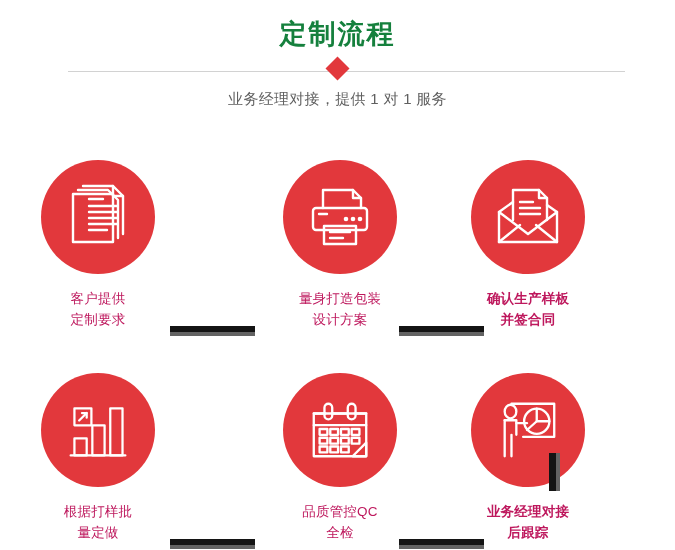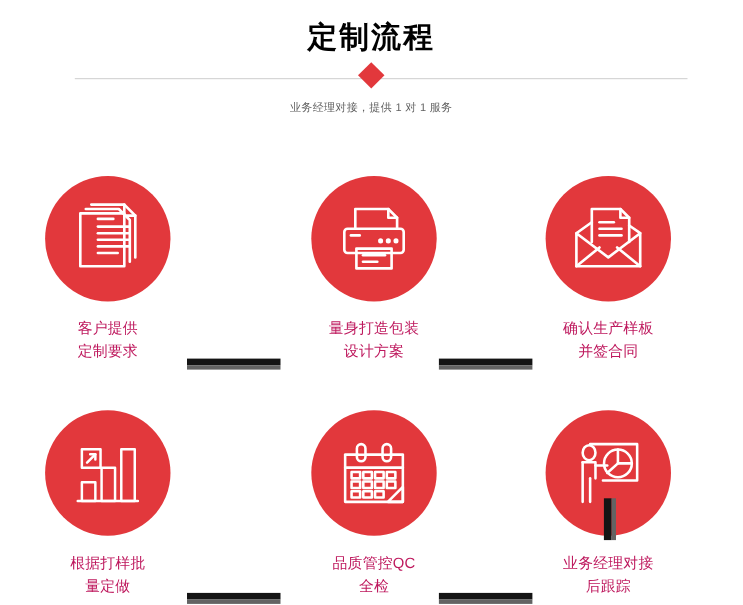--- a/index.html
+++ b/index.html
@@ -28,21 +28,21 @@
     height: 120px;
   }
   .page-title {
     position: absolute;
     left: 0;
     top: 17px;
     width: 675px;
     text-align: center;
     font-size: 27px;
     font-weight: bold;
-    color: #000000;
+    color: #15803d;
     letter-spacing: 2px;
     line-height: 34px;
   }
   .divider-line {
     position: absolute;
     left: 68px;
     top: 71px;
     width: 557px;
     height: 1px;
     background: #d2d2d2;
@@ -55,21 +55,21 @@
     height: 17px;
     background: #e2383c;
     transform: rotate(45deg);
   }
   .subtitle {
     position: absolute;
     left: 0;
     top: 89px;
     width: 675px;
     text-align: center;
-    font-size: 10px;
+    font-size: 15px;
     color: #606060;
     line-height: 20px;
     letter-spacing: 0.3px;
   }
 
   
   .steps {
     position: absolute;
     left: 0;
     top: 120px;
@@ -103,21 +103,21 @@
     letter-spacing: 0.2px;
     white-space: pre-line;
     text-align: center;
   }
 
   
   .r1 { top: 40px; }
   .r2 { top: 253px; }
   .c1 { left: 18px; }
   .c2 { left: 260px; }
-  .c3 { left: 473px; }
+  .c3 { left: 448px; font-weight: bold; }
 
   
   .conn-h {
     position: absolute;
     width: 85px;
     height: 9px;
   }
   .conn-h .bar {
     position: absolute;
     left: 0;

